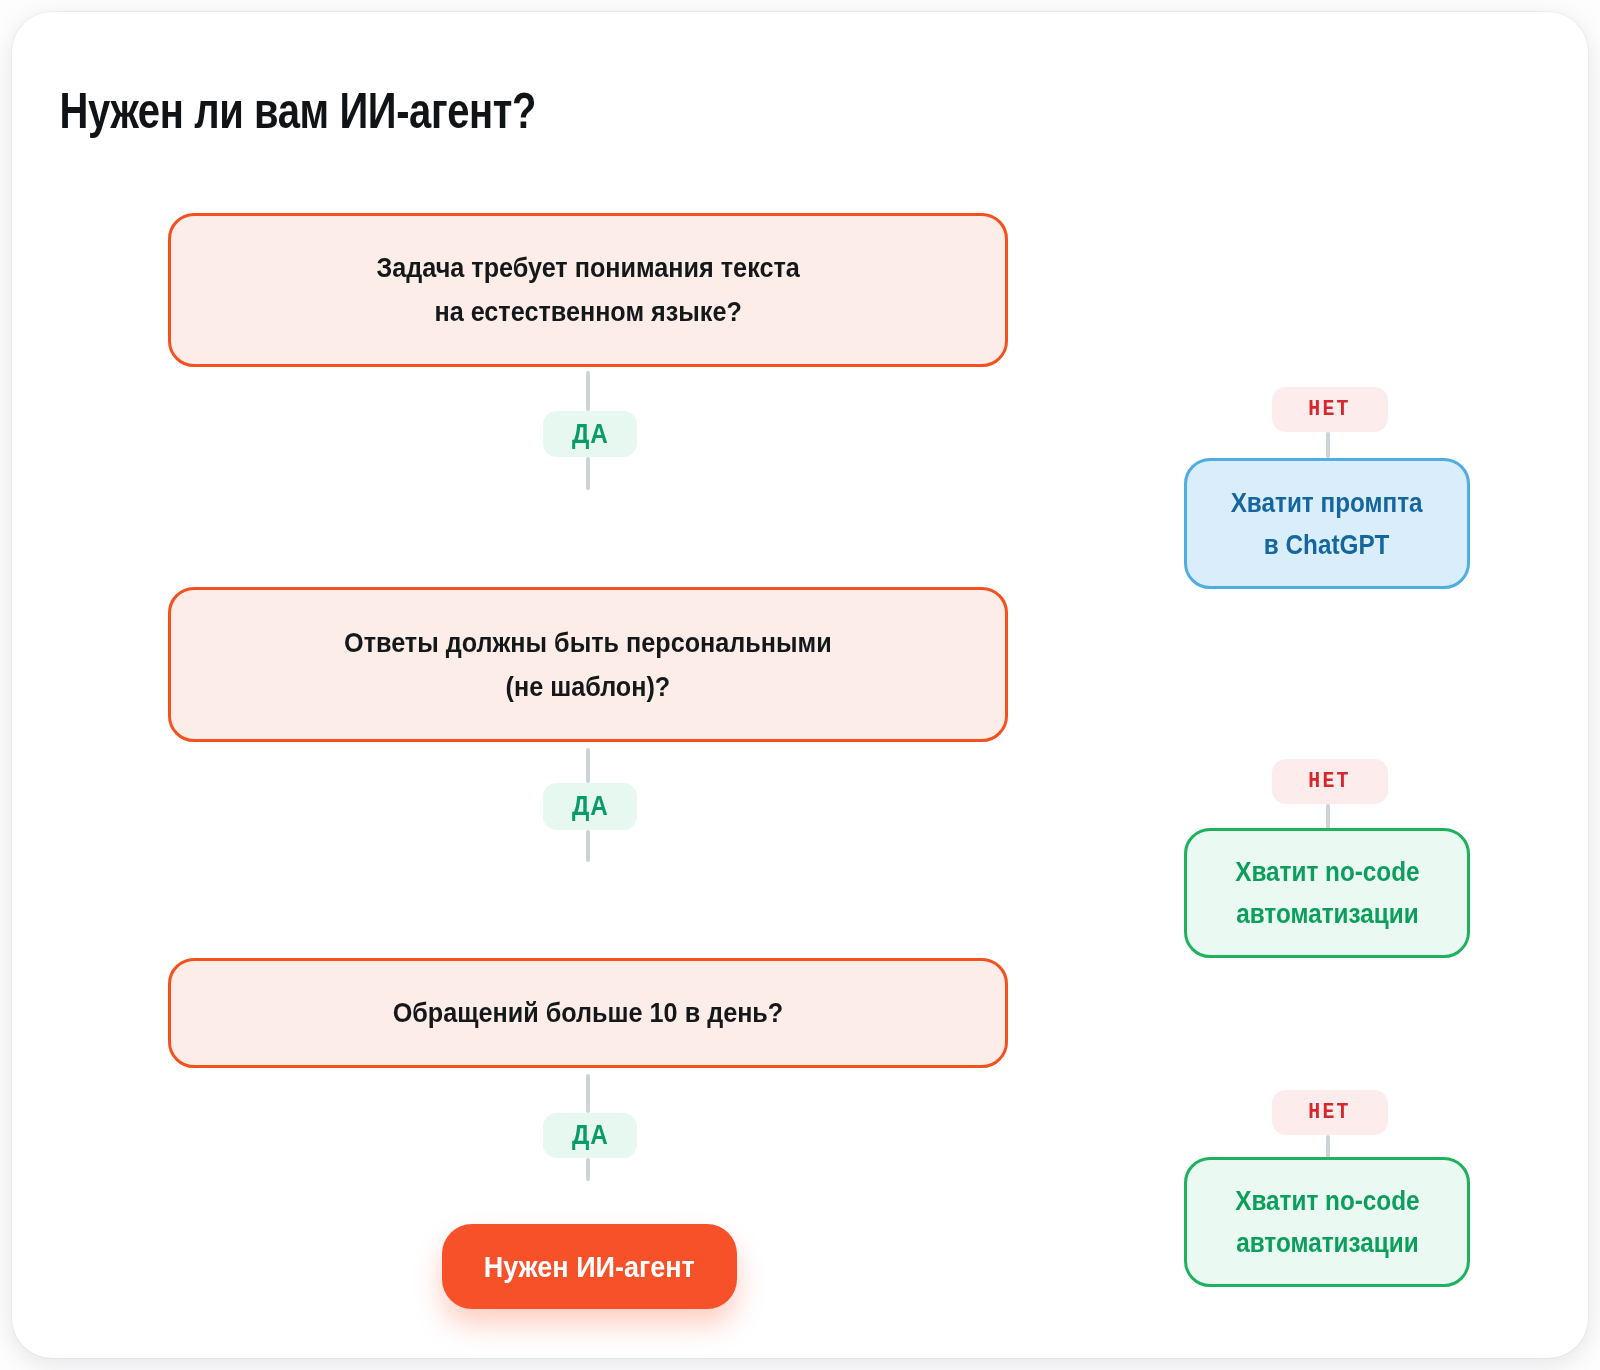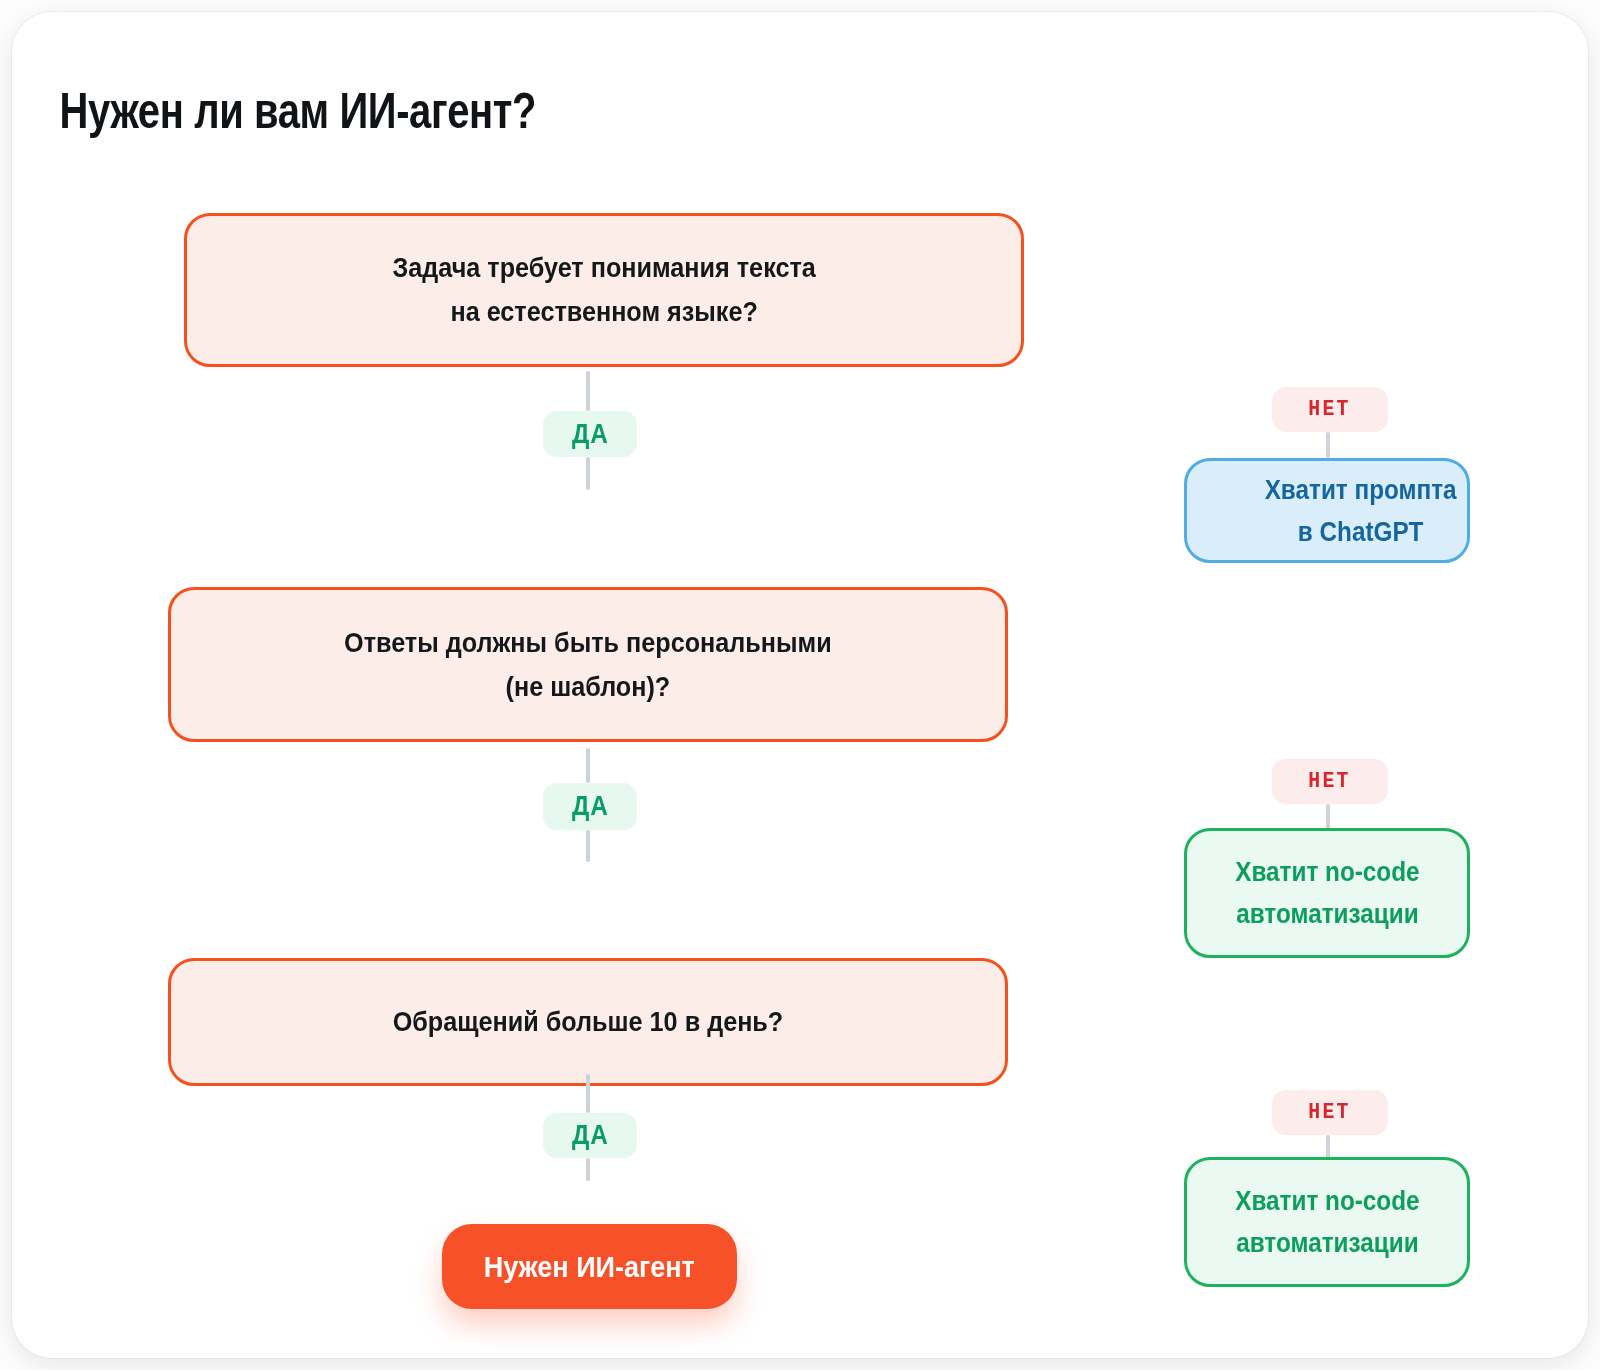--- a/index.html
+++ b/index.html
@@ -68,21 +68,21 @@
   }
 </style>
 </head>
 <body>
 
 <div class="stage">
   <div class="card"></div>
 
   <h1 class="title"><span class="sq">Нужен ли вам ИИ-агент?</span></h1>
 
-  <div class="qbox" style="top:213px;height:154px;margin-left:16px;">
+  <div class="qbox" style="top:213px;height:154px;">
     <div class="qtext sq">
       <span>Задача требует понимания текста</span><br>
       <span>на естественном языке?</span>
     </div>
   </div>
 
   <div class="vline" style="left:586px;top:371px;height:40px;"></div>
   <div class="badge yes" style="top:411px;">
       <span class="sq">ДА</span>
     </div>
@@ -94,41 +94,41 @@
       <span>(не шаблон)?</span>
     </div>
   </div>
 
   <div class="vline" style="left:586px;top:748px;height:35px;"></div>
   <div class="badge yes" style="top:783px;height:47px;">
       <span class="sq">ДА</span>
     </div>
   <div class="vline" style="left:586px;top:830px;height:32px;"></div>
 
-  <div class="qbox" style="top:958px;height:128px;">
+  <div class="qbox" style="top:958px;height:110px;">
     <div class="qtext sq">
       <span>Обращений больше 10 в день?</span>
     </div>
   </div>
 
   <div class="vline" style="left:586px;top:1074px;height:39px;"></div>
   <div class="badge yes" style="top:1113px;height:45px;">
       <span class="sq">ДА</span>
     </div>
   <div class="vline" style="left:586px;top:1158px;height:23px;"></div>
 
   <div class="final-btn">
       <span class="sq">Нужен ИИ-агент</span>
     </div>
 
   <div class="badge no" style="top:387px;">
       <span class="sq">НЕТ</span>
     </div>
   <div class="vline" style="left:1326px;top:432px;height:26px;"></div>
-  <div class="rbox blue" style="top:458px;height:105px;justify-content:flex-end;">
+  <div class="rbox blue" style="top:458px;height:131px;">
     <div class="rtext sq">
       <span>Хватит промпта</span><br>
       <span>в ChatGPT</span>
     </div>
   </div>
 
   <div class="badge no" style="top:759px;">
       <span class="sq">НЕТ</span>
     </div>
   <div class="vline" style="left:1326px;top:804px;height:25px;"></div>

